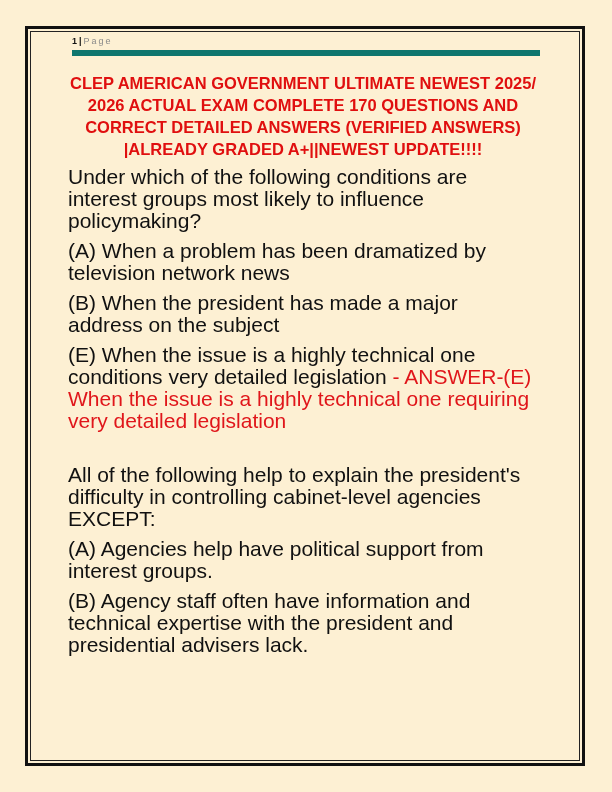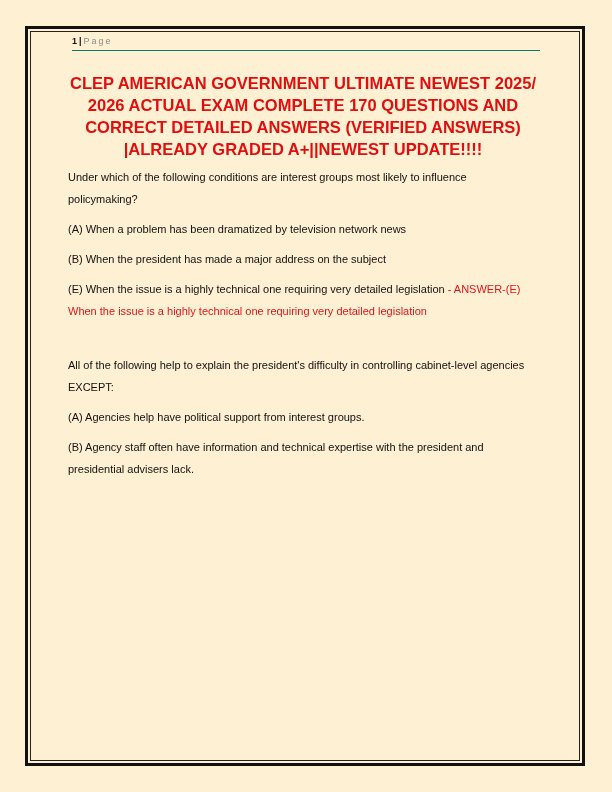--- a/index.html
+++ b/index.html
@@ -10,50 +10,50 @@
   .border-outer {
     position:absolute; left:25px; top:26px; width:560px; height:740px;
     border:3px solid #111; box-sizing:border-box;
   }
   .border-inner {
     position:absolute; left:30px; top:31px; width:550px; height:730px;
     border:1px solid #222; box-sizing:border-box;
   }
   .header {
     position:absolute; left:72px; top:36px; width:468px; height:14px;
-    border-bottom:1px solid #0f766e; font-size:9px; color:#111;
+    border-bottom:6px solid #0f766e; font-size:9px; color:#111;
   }
   .header .num { font-weight:bold; }
   .header .sep { font-weight:bold; margin:0 2px; }
   .header .pg { color:#8a8a8a; letter-spacing:2px; }
   .content { position:absolute; left:68px; top:72px; width:470px; }
   .title {
     color:#e00f0f; font-weight:bold; font-size:16.5px; line-height:22px; text-align:center;
     margin-bottom:6px;
   }
-  p { margin:0 0 8px 0; font-size:11px; line-height:22px; color:#111; }
+  p { margin:0 0 8px 0; font-size:21px; line-height:22px; color:#111; }
   .ans { color:#e0161b; }
   .gap { height:24px; }
 </style>
 </head>
 <body>
 
 <div class="border-outer"></div>
 <div class="border-inner"></div>
 
 <div class="header">
   <span class="num">1</span><span class="sep">|</span><span class="pg">Page</span>
 </div>
 
 <div class="content">
   <div class="title">CLEP AMERICAN GOVERNMENT ULTIMATE NEWEST 2025/ 2026 ACTUAL EXAM COMPLETE 170 QUESTIONS AND CORRECT DETAILED ANSWERS (VERIFIED ANSWERS) |ALREADY GRADED A+||NEWEST UPDATE!!!!</div>
 
   <p>Under which of the following conditions are interest groups most likely to influence policymaking?</p>
   <p>(A) When a problem has been dramatized by television network news</p>
   <p>(B) When the president has made a major address on the subject</p>
-  <p><span>(E) When the issue is a highly technical one requiring very detailed legislation</span><span class="ans"> - ANSWER-(E) When the issue is a highly technical one requiring very detailed legislation</span></p>
+  <p><span>(E) When the issue is a highly technical one conditions very detailed legislation</span><span class="ans"> - ANSWER-(E) When the issue is a highly technical one requiring very detailed legislation</span></p>
 
   <div class="gap"></div>
 
   <p>All of the following help to explain the president's difficulty in controlling cabinet-level agencies EXCEPT:</p>
   <p>(A) Agencies help have political support from interest groups.</p>
   <p>(B) Agency staff often have information and technical expertise with the president and presidential advisers lack.</p>
 </div>
 
 </body></html>

